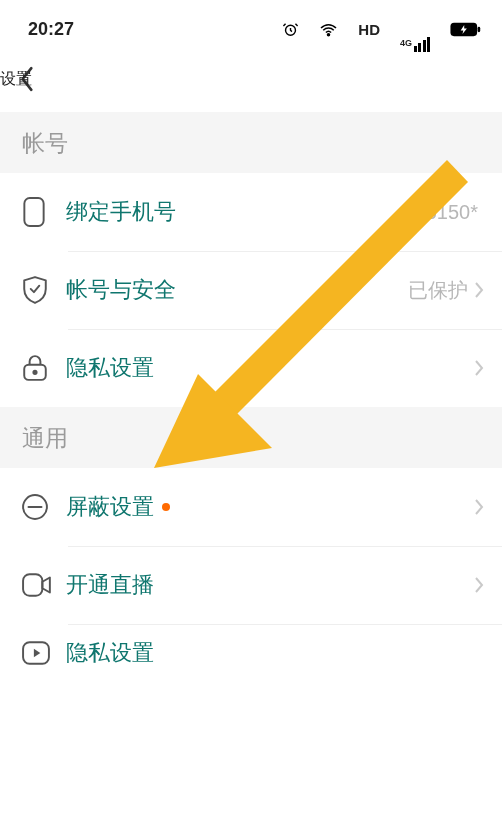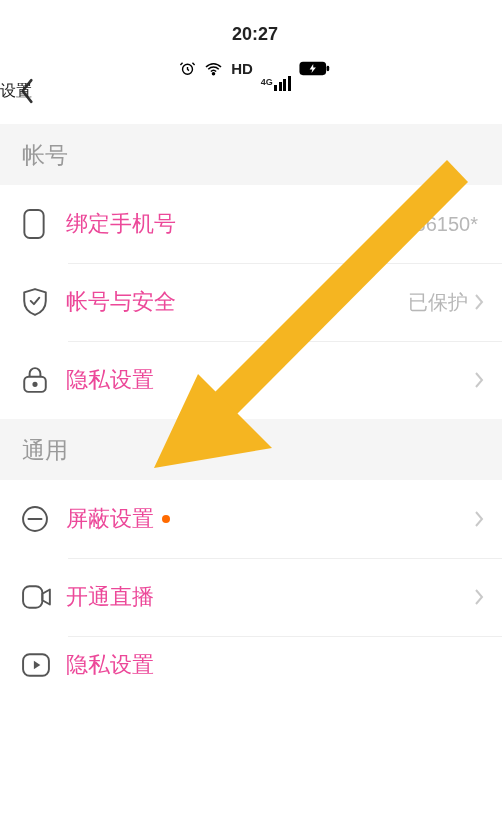--- a/index.html
+++ b/index.html
@@ -1,38 +1,38 @@
 <!DOCTYPE html>
 <html><head>
 <meta charset="utf-8">
 <style>
   html,body{margin:0;padding:0;font-family:-apple-system,"Helvetica Neue",Arial,sans-serif;background:#fff;color:#222;}
   .screen{width:502px;height:818px;position:relative;overflow:hidden;background:#fff;}
 
   
-  .status-bar{display:flex;justify-content:space-between;align-items:center;padding:24px 20px 0 28px;height:34px;font-size:18px;font-weight:600;flex-direction:column;}
-  .status-right{display:flex;align-items:center;gap:8px;font-size:15px;font-weight:600;}
+  .status-bar{display:flex;justify-content:space-between;align-items:center;padding:12px 20px 0 28px;height:34px;font-size:18px;font-weight:600;}
+  .status-right{display:flex;align-items:center;gap:20px;font-size:15px;font-weight:600;}
   .status-right svg{display:block;}
   .hd{font-size:15px;font-weight:700;letter-spacing:0;}
   .sup{font-size:9px;font-weight:700;vertical-align:top;position:relative;top:-4px;margin-top:36px;}
 
   
   .nav{display:flex;align-items:center;height:66px;position:relative;}
   .nav-back{width:54px;height:100%;display:flex;align-items:center;justify-content:center;}
   .nav-title{position:absolute;left:0;right:0;text-align:left;font-size:16px;font-weight:500;pointer-events:none;}
 
   
   .section-hdr{background:#f5f5f5;color:#9a9a9a;font-size:23px;padding:16px 22px 14px;}
 
   
   .row{display:flex;align-items:center;height:78px;padding:0 18px 0 22px;background:#fff;position:relative;}
   .row + .row::before{content:"";position:absolute;top:0;left:68px;right:0;height:1px;background:#eee;}
   .row-icon{width:44px;display:flex;align-items:center;justify-content:flex-start;color:#555;}
   .row-icon svg{display:block;}
-  .row-label{flex:0 0 auto;font-size:22px;font-weight:500;color:#ec4899;}
+  .row-label{flex:0 0 auto;font-size:22px;font-weight:500;color:#0f766e;}
   .row-gap{flex:1;}
   .row-value{color:#b7b7b7;font-size:20px;margin-right:6px;}
   .row-chevron{color:#c9c9c9;display:flex;align-items:center;}
   .row-dot{width:8px;height:8px;border-radius:50%;background:#ff6a00;margin-left:8px;}
 
   
   .arrow-layer{position:absolute;left:0;top:0;pointer-events:none;}
 </style>
 </head>
 <body>

